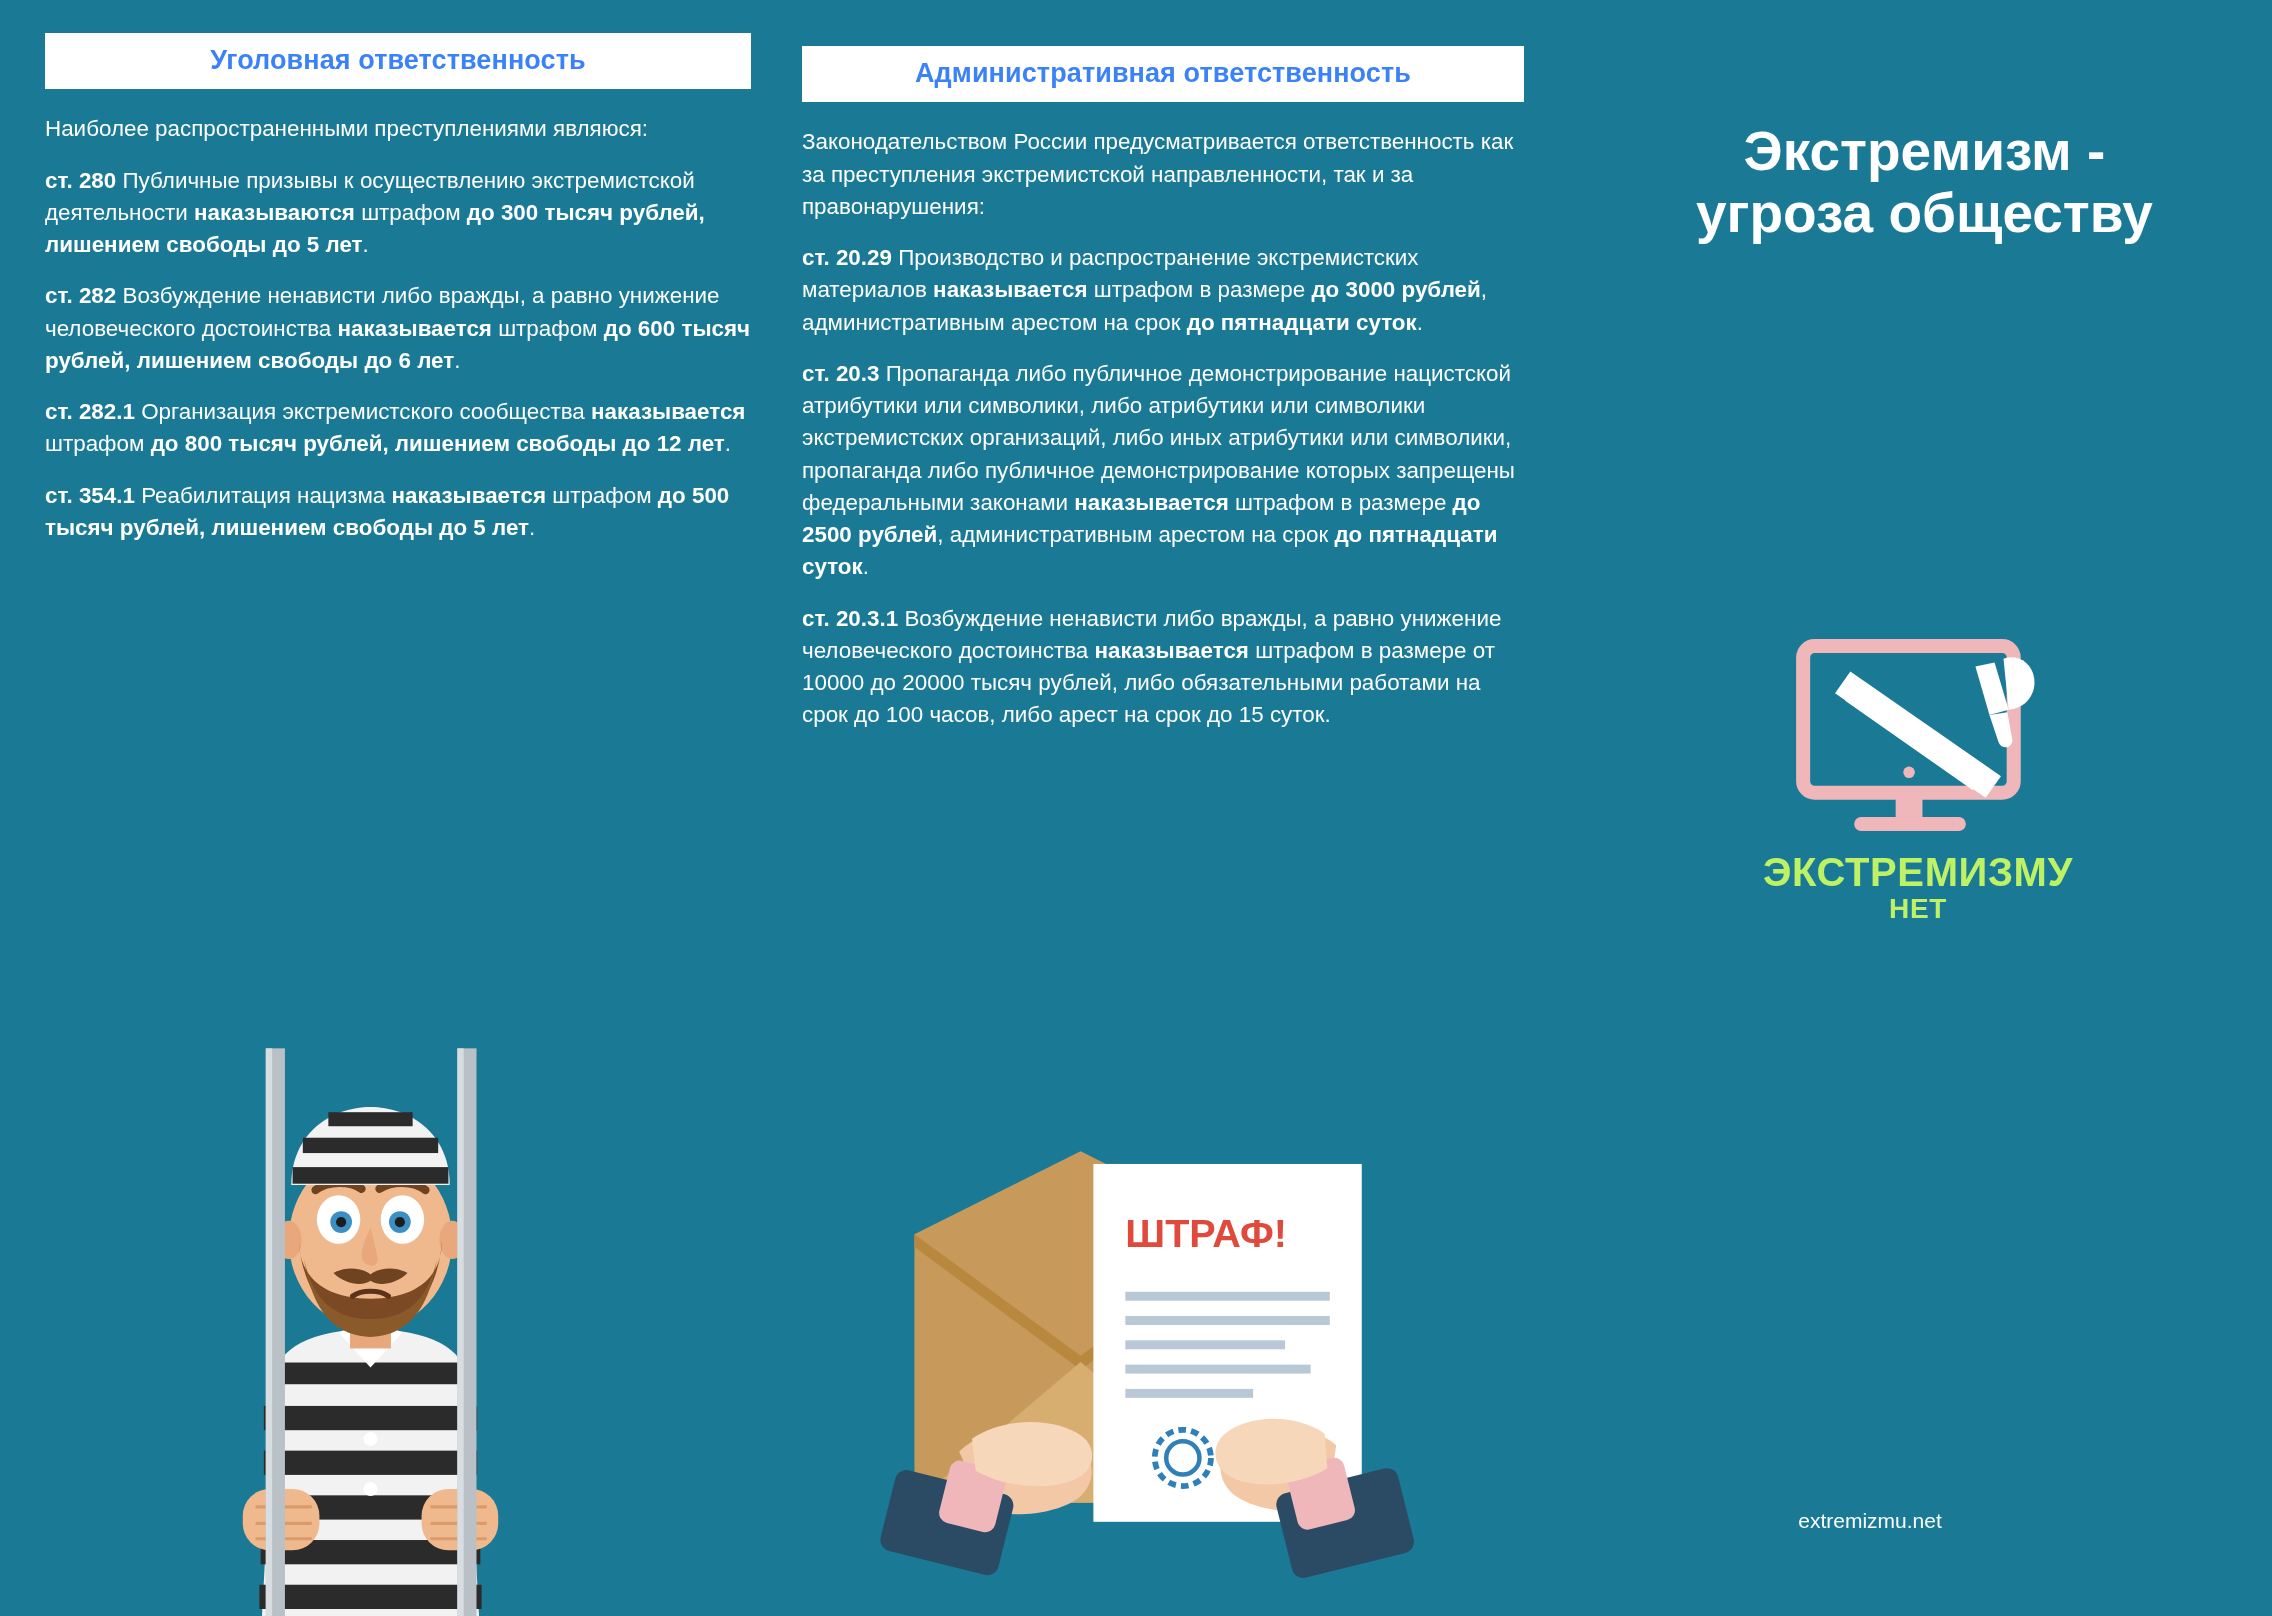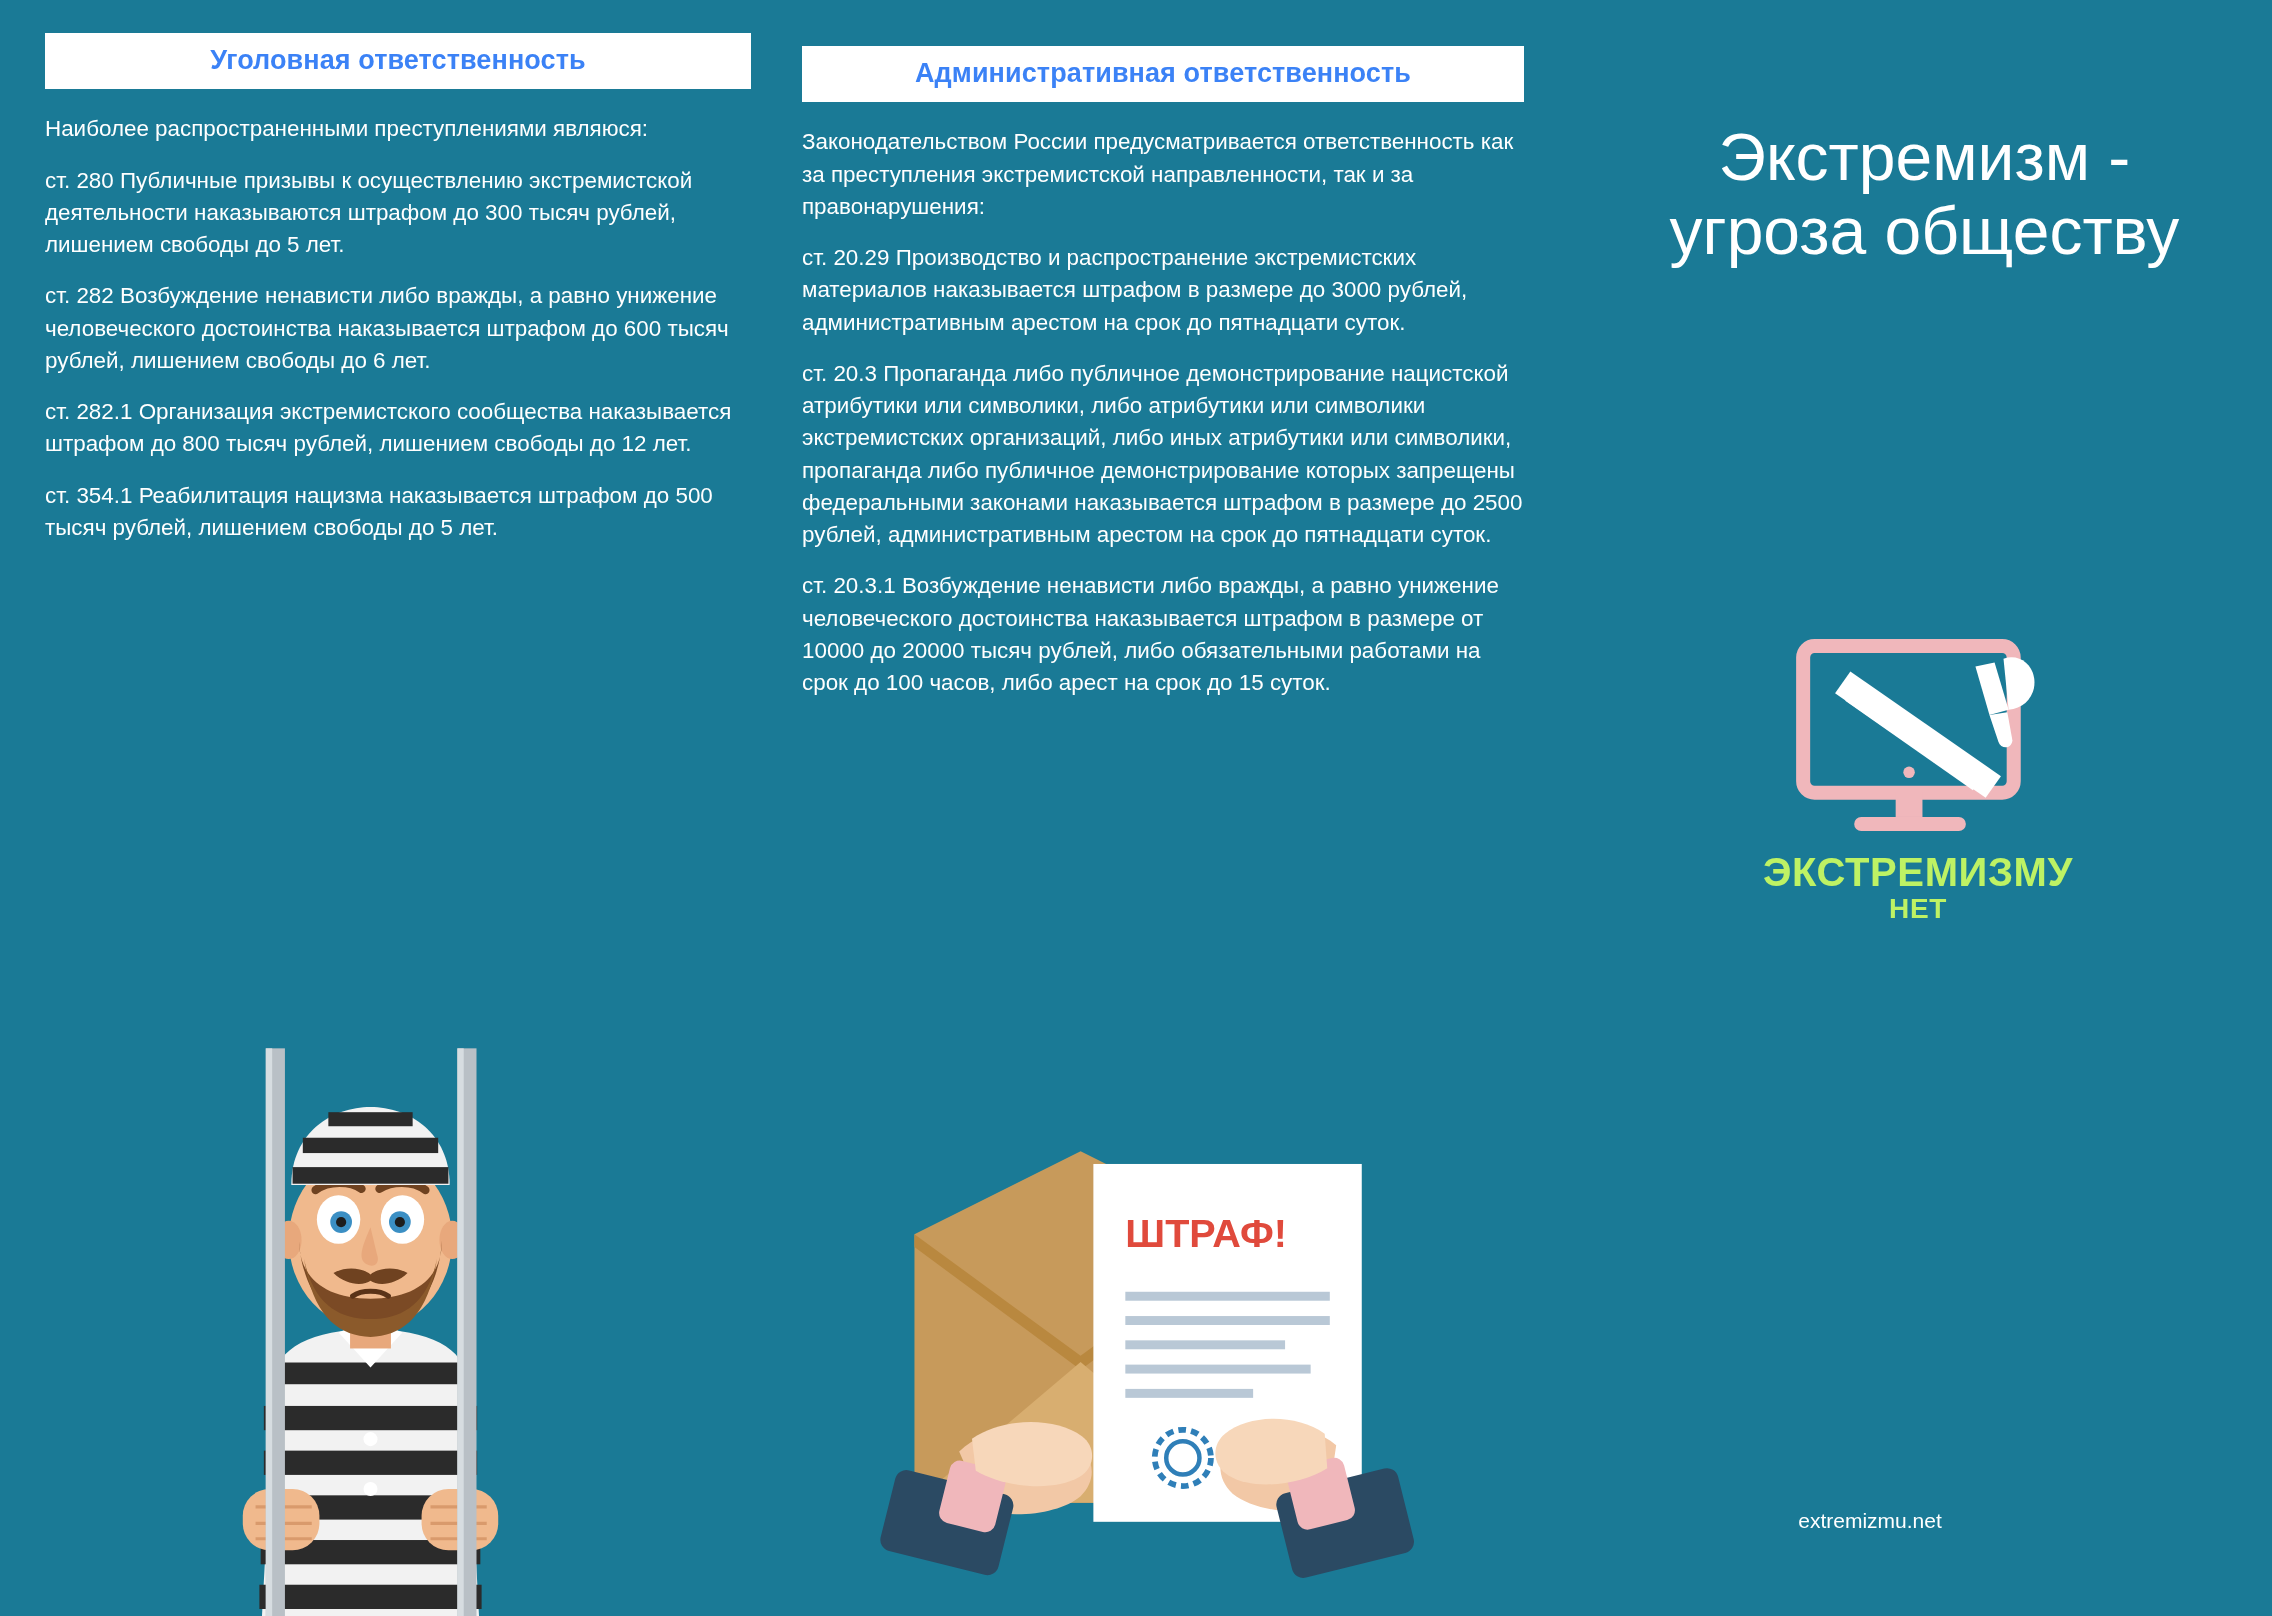--- a/index.html
+++ b/index.html
@@ -45,28 +45,28 @@
   .col-2 .head-badge { margin-top: 46px; }
 
   .body-text {
     margin-top: 24px;
     font-size: 22.4px;
     line-height: 1.44;
     color: #ffffff;
   }
   .para { margin: 0 0 19px 0; }
   .para.tight { margin-bottom: 5.1px; }
-  .para b { font-weight: normal; }
+  .para b { font-weight: bold; }
 
   
   .title {
     margin-top: 121px;
-    font-size: 66px;
+    font-size: 55px;
     line-height: 1.12;
-    font-weight: normal;
+    font-weight: bold;
     color: #ffffff;
     text-align: center;
     padding-left: 12.8px;
   }
 
   
   .logo-wrap {
     position: absolute;
     left: 1675px;
     top: 633px;

